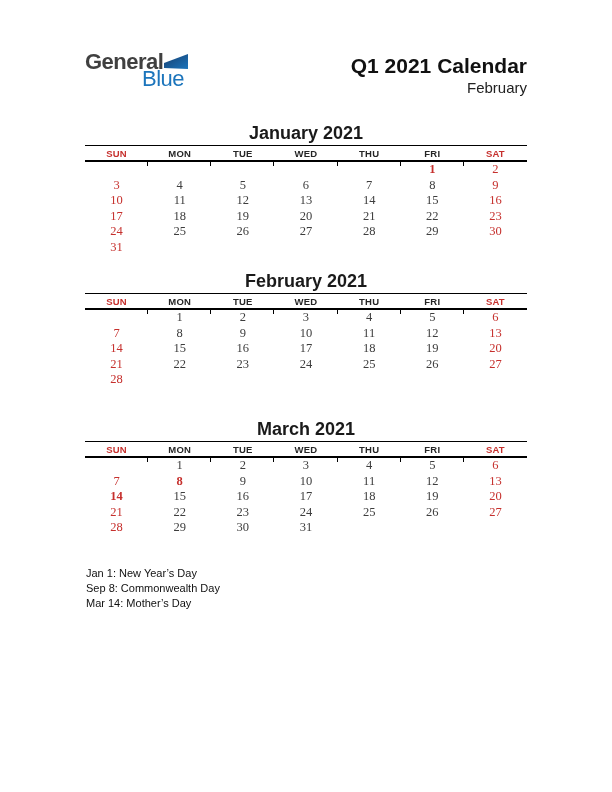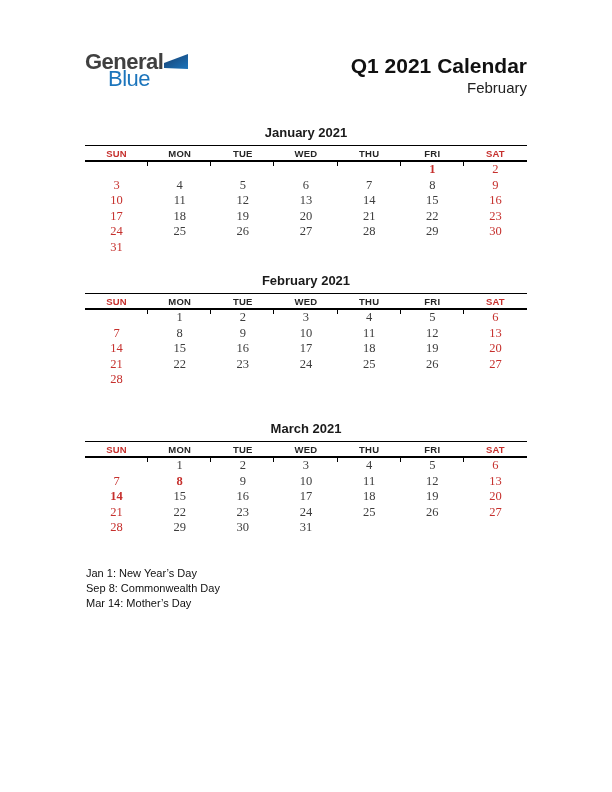--- a/index.html
+++ b/index.html
@@ -11,31 +11,31 @@
   
   .logo{position:absolute;left:85px;top:53px;width:120px;}
   .logo-line1{display:flex;align-items:flex-start;}
   .logo-general{
     font-size:22px;font-weight:700;letter-spacing:-0.5px;
     color:var(--logo-dark,#404040);line-height:18px;
   }
   .logo-tri{width:24px;height:15px;margin-left:1px;margin-top:1px;}
   .logo-blue{
     font-size:22px;font-weight:400;letter-spacing:-0.5px;
-    color:var(--blue,#1c75bc);line-height:15px;margin-left:23px;margin-top:0px;
+    color:var(--blue,#1c75bc);line-height:15px;margin-left:57px;margin-top:0px;
   }
   
   .titleblock{position:absolute;right:85px;top:54px;text-align:right;}
   .doc-title{font-size:21px;font-weight:bold;color:#111;line-height:24px;}
   .doc-subtitle{font-size:15px;font-weight:400;color:#222;line-height:20px;}
   
   .months{position:absolute;left:85px;top:125px;width:442px;}
   .month{height:148px;}
   .month-title{
-    font-size:13px;font-weight:bold;color:#1a1a1a;
+    font-size:18px;font-weight:bold;color:#1a1a1a;
     text-align:center;height:16px;line-height:16px;margin-bottom:4px;
   }
   .dh-row{
     display:grid;grid-template-columns:repeat(7,1fr);
     border-top:1px solid #000;border-bottom:2px solid #000;
     height:14px;align-items:center;
   }
   .dh-cell{
     position:relative;text-align:center;
     font-size:9.5px;font-weight:bold;color:#262626;letter-spacing:0.2px;

